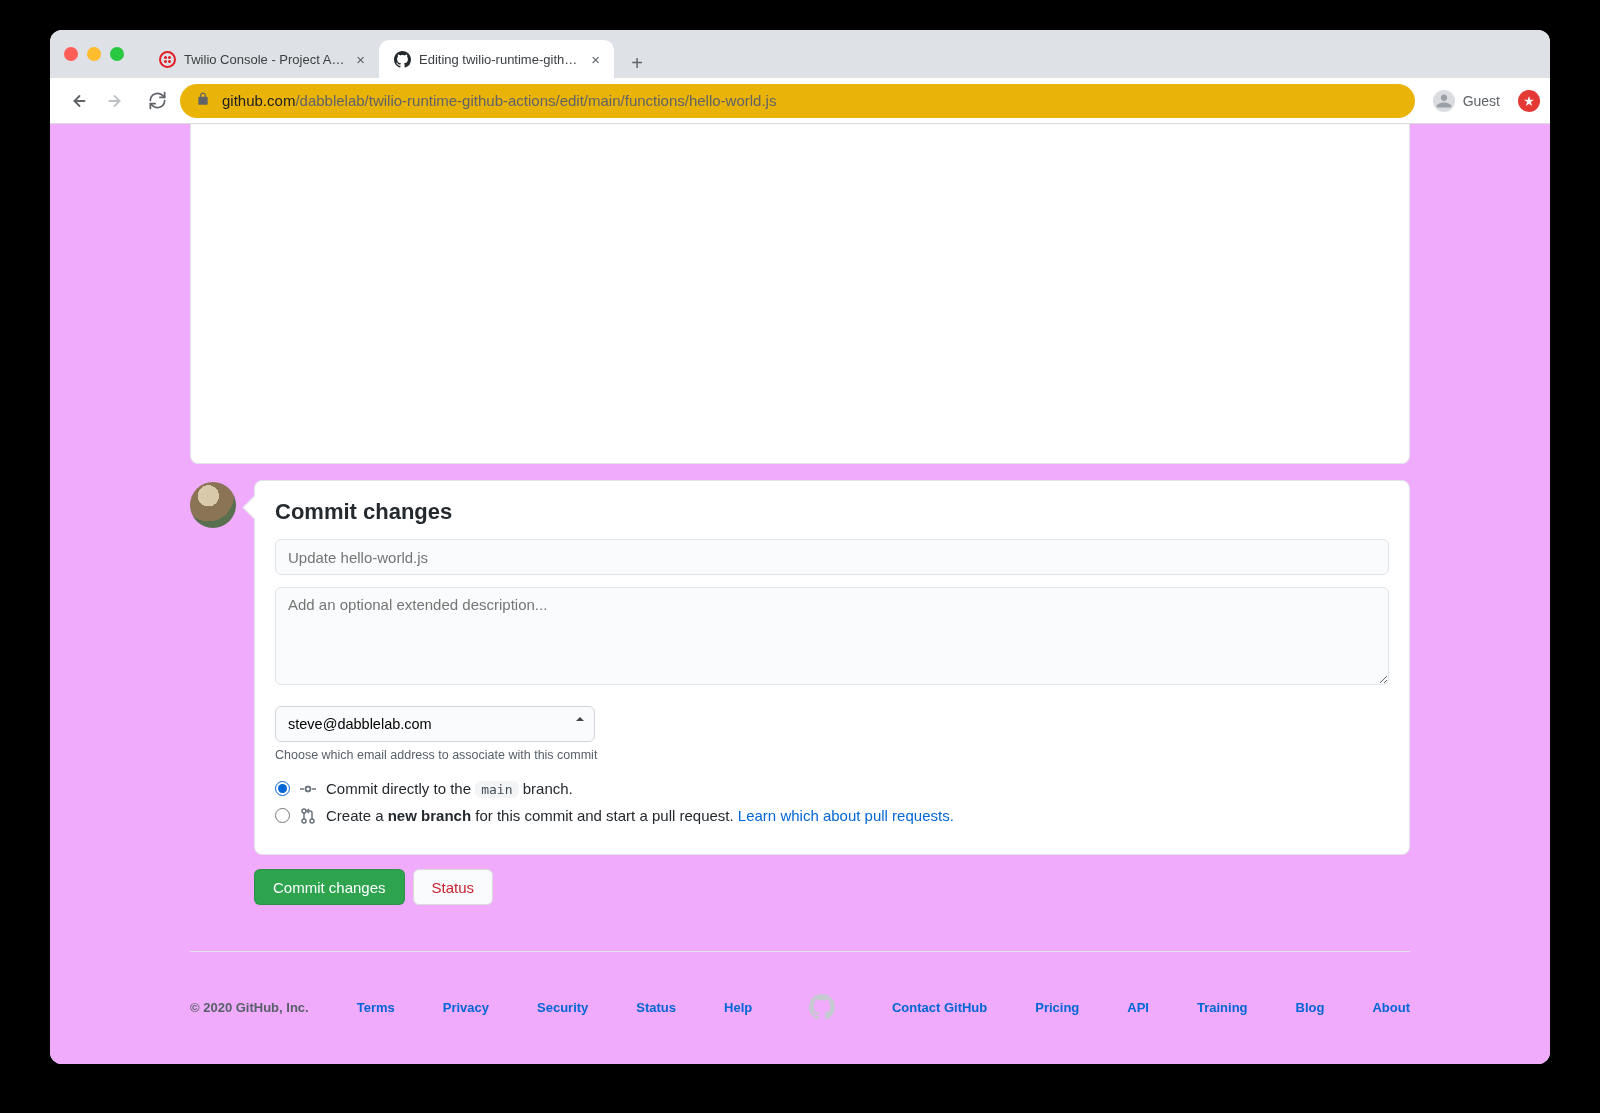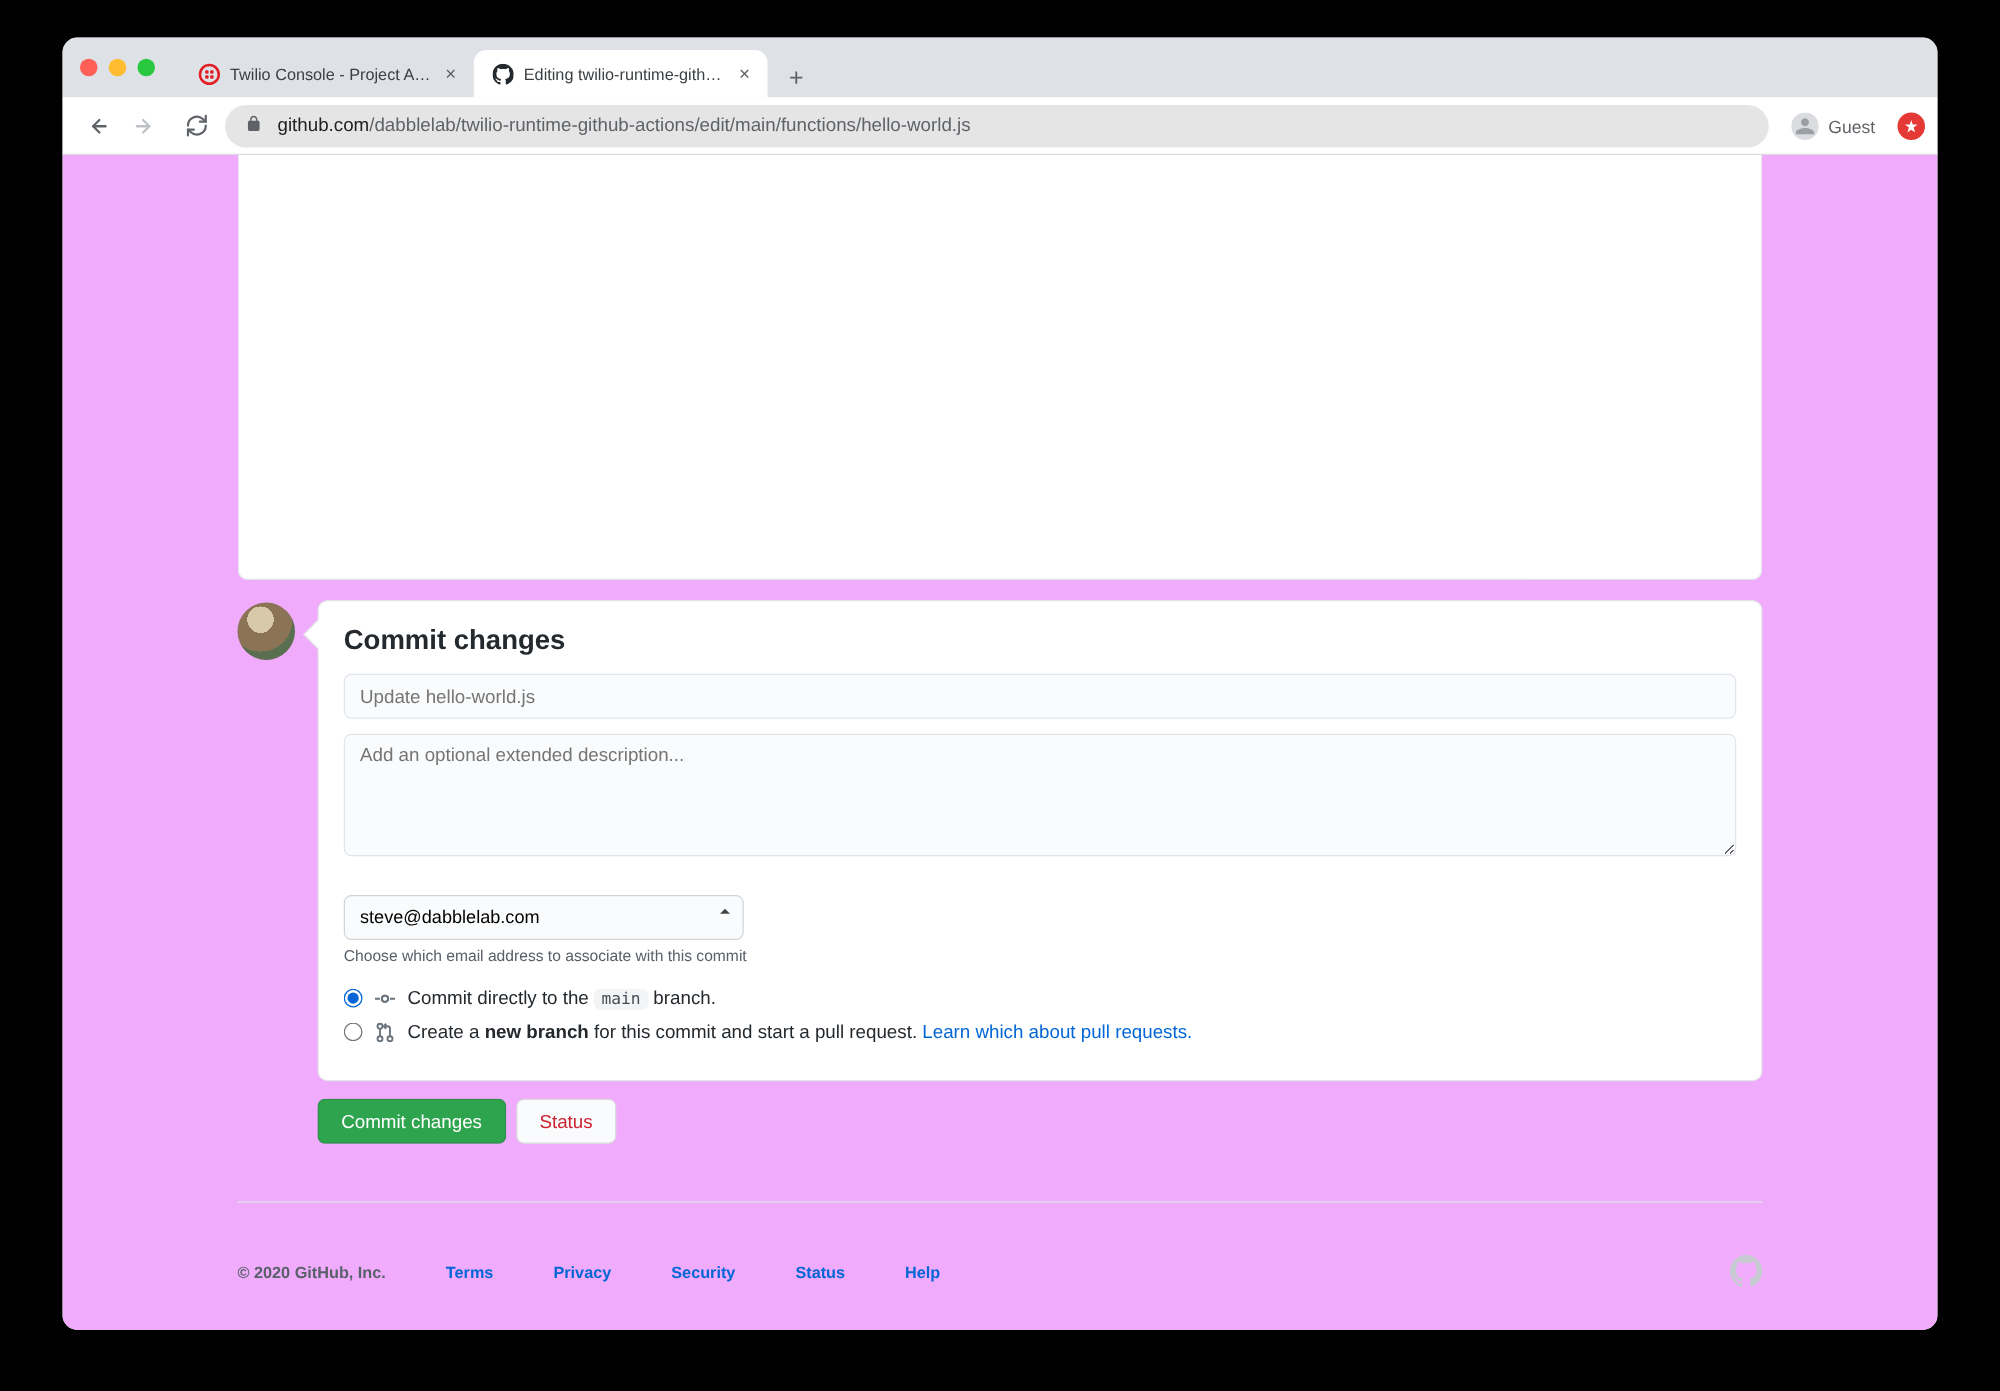--- a/index.html
+++ b/index.html
@@ -84,21 +84,21 @@
 .nav-btn {
   width: 34px; height: 34px;
   display: flex; align-items: center; justify-content: center;
   border-radius: 50%;
   color: #5f6368;
 }
 .nav-btn.disabled { color: #bdc1c6; }
 .omnibox {
   flex: 1;
   height: 34px;
-  background: #e5e5e5;
+  background: #eab308;
   border-radius: 18px;
   display: flex;
   align-items: center;
   padding: 0 16px;
   font-size: 15px;
   color: #202124;
   gap: 12px;
 }
 .url-text { flex: 1; white-space: nowrap; overflow: hidden; }
 .url-host { color: #202124; }
@@ -185,21 +185,21 @@
   width: 100%;
   height: 98px;
   border: 1px solid #e1e4e8;
   border-radius: 6px;
   background: #fafbfc;
   padding: 8px 12px;
   font-size: 15px;
   color: #6a737d;
   font-family: inherit;
   resize: vertical;
-  margin-bottom: 28px;
+  margin-bottom: 18px;
 }
 .email-select {
   width: 320px;
   height: 36px;
   border: 1px solid #d1d5da;
   border-radius: 6px;
   background: #fafbfc;
   padding: 0 28px 0 12px;
   font-size: 14.5px;
   appearance: none;
@@ -452,15 +452,23 @@
         <a href="#">Privacy</a>
         <a href="#">Security</a>
         <a href="#">Status</a>
         <a href="#">Help</a>
       </div>
       <span class="footer-logo">
         <svg viewBox="0 0 16 16" width="26" height="26" fill="#c6cbd1">
             <path d="M8 0C3.58 0 0 3.58 0 8c0 3.54 2.29 6.53 5.47 7.59.4.07.55-.17.55-.38 0-.19-.01-.82-.01-1.49-2.01.37-2.53-.49-2.69-.94-.09-.23-.48-.94-.82-1.13-.28-.15-.68-.52-.01-.53.63-.01 1.08.58 1.23.82.72 1.21 1.87.87 2.33.66.07-.52.28-.87.51-1.07-1.78-.2-3.64-.89-3.64-3.95 0-.87.31-1.59.82-2.15-.08-.2-.36-1.02.08-2.12 0 0 .67-.21 2.2.82.64-.18 1.32-.27 2-.27.68 0 1.36.09 2 .27 1.53-1.04 2.2-.82 2.2-.82.44 1.1.16 1.92.08 2.12.51.56.82 1.27.82 2.15 0 3.07-1.87 3.75-3.65 3.95.29.25.54.73.54 1.48 0 1.07-.01 1.93-.01 2.2 0 .21.15.46.55.38A8.013 8.013 0 0016 8c0-4.42-3.58-8-8-8z"></path>
           </svg>
       </span>
+      <div class="footer-right">
+        <a href="#">Contact GitHub</a>
+        <a href="#">Pricing</a>
+        <a href="#">API</a>
+        <a href="#">Training</a>
+        <a href="#">Blog</a>
+        <a href="#">About</a>
+      </div>
     </div>
   </div>
 </div>
 
 </body></html>

